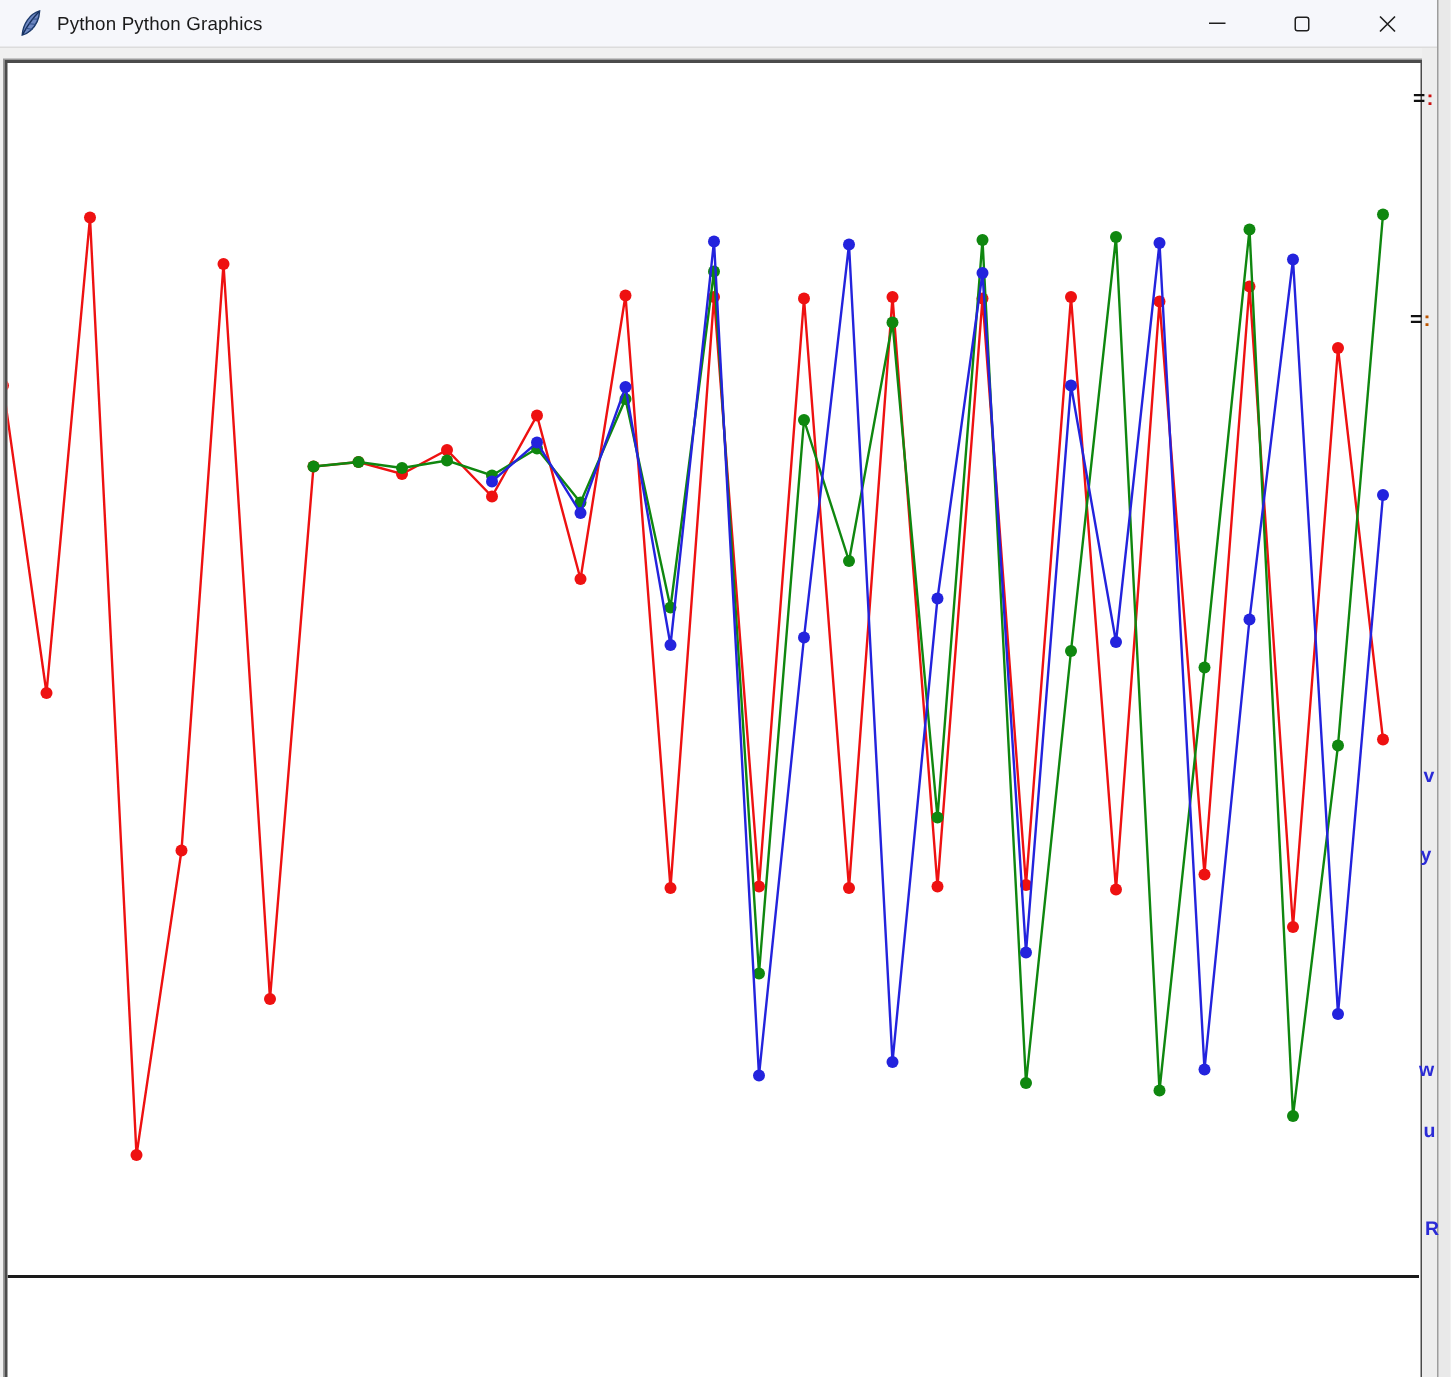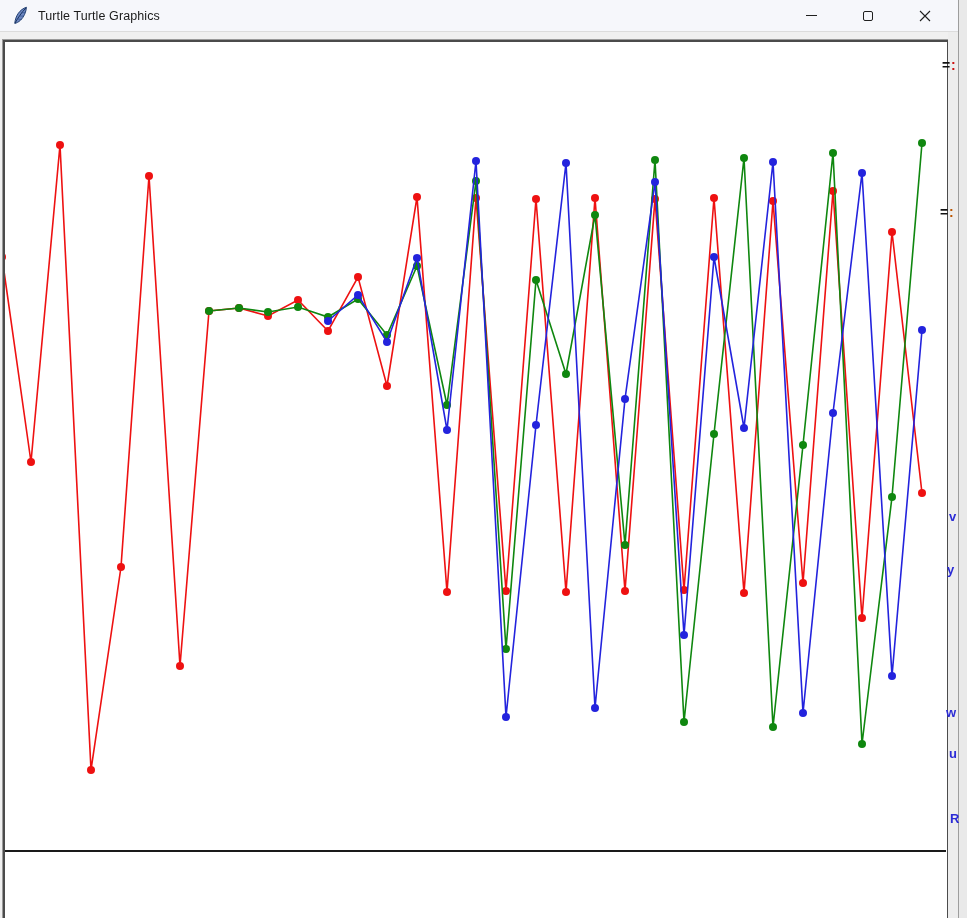--- a/index.html
+++ b/index.html
@@ -57,21 +57,21 @@
 </style>
 </head>
 <body>
 
 <div class="titlebar">
   <svg class="app-icon" viewBox="0 0 16 18">
     <path d="M2.6,16.5 C3.1,9.5 7.2,3.2 13.6,1.2 C13.4,5.6 11.2,10.6 7.9,13.6 C6.1,15.2 4.2,16.2 2.6,16.5 Z" fill="#6d87c2" stroke="#1c3a6b" stroke-width="0.9"></path>
     <path d="M2.8,16.2 C5.4,11.5 9.4,5.6 13.2,1.8" stroke="#16305d" stroke-width="0.9" fill="none"></path>
     <path d="M5.1,12.2 L9.2,12.9 M6.9,9.3 L11,9.7 M8.7,6.3 L12.3,6.4" stroke="#2a4a84" stroke-width="0.6" fill="none"></path>
   </svg>
-  <span class="title-text">Turtle Turtle Graphics</span>
+  <span class="title-text">Python Python Graphics</span>
 </div>
 
 <button class="win-btn" style="left:788px" aria-label="minimize">
   <span class="glyph-min"></span>
 </button>
 <button class="win-btn" style="left:845px" aria-label="maximize">
   <span class="glyph-max"></span>
 </button>
 <button class="win-btn" style="left:902px" aria-label="close">
   <svg width="12" height="12" viewBox="0 0 12 12">

